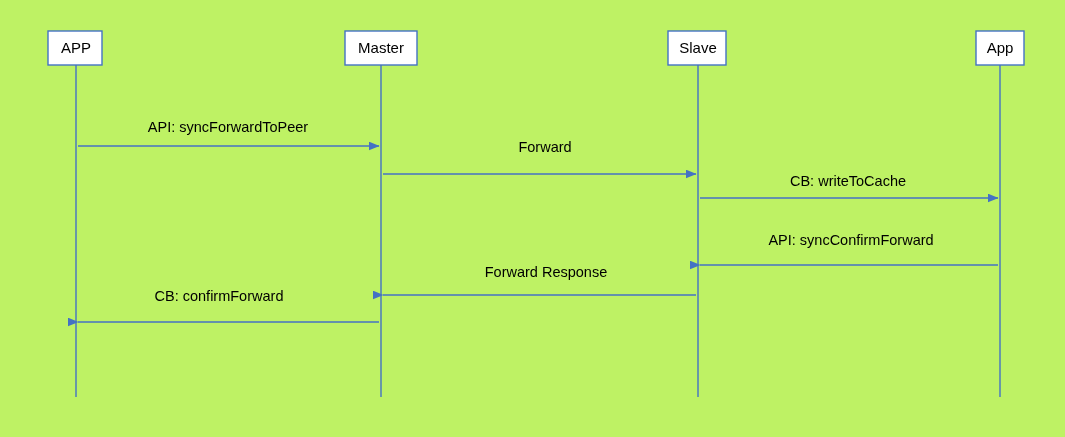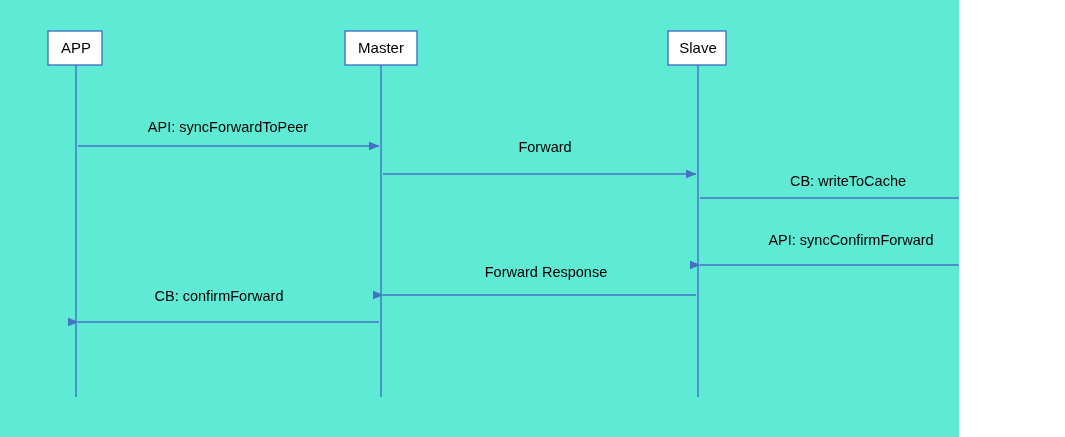--- a/index.html
+++ b/index.html
@@ -6,23 +6,23 @@
     margin: 0;
     padding: 0;
     background: #ffffff;
   }
   body {
     font-family: "Liberation Sans", sans-serif;
     -webkit-font-smoothing: antialiased;
   }
   #canvas {
     position: relative;
-    width: 959px;
+    width: 1065px;
     height: 437px;
-    background: #5eead4;
+    background: #bef264;
     overflow: hidden;
   }
   #diagram-svg {
     position: absolute;
     left: 0;
     top: 0;
     width: 1065px;
     height: 437px;
   }
   .actor-box-rect {

